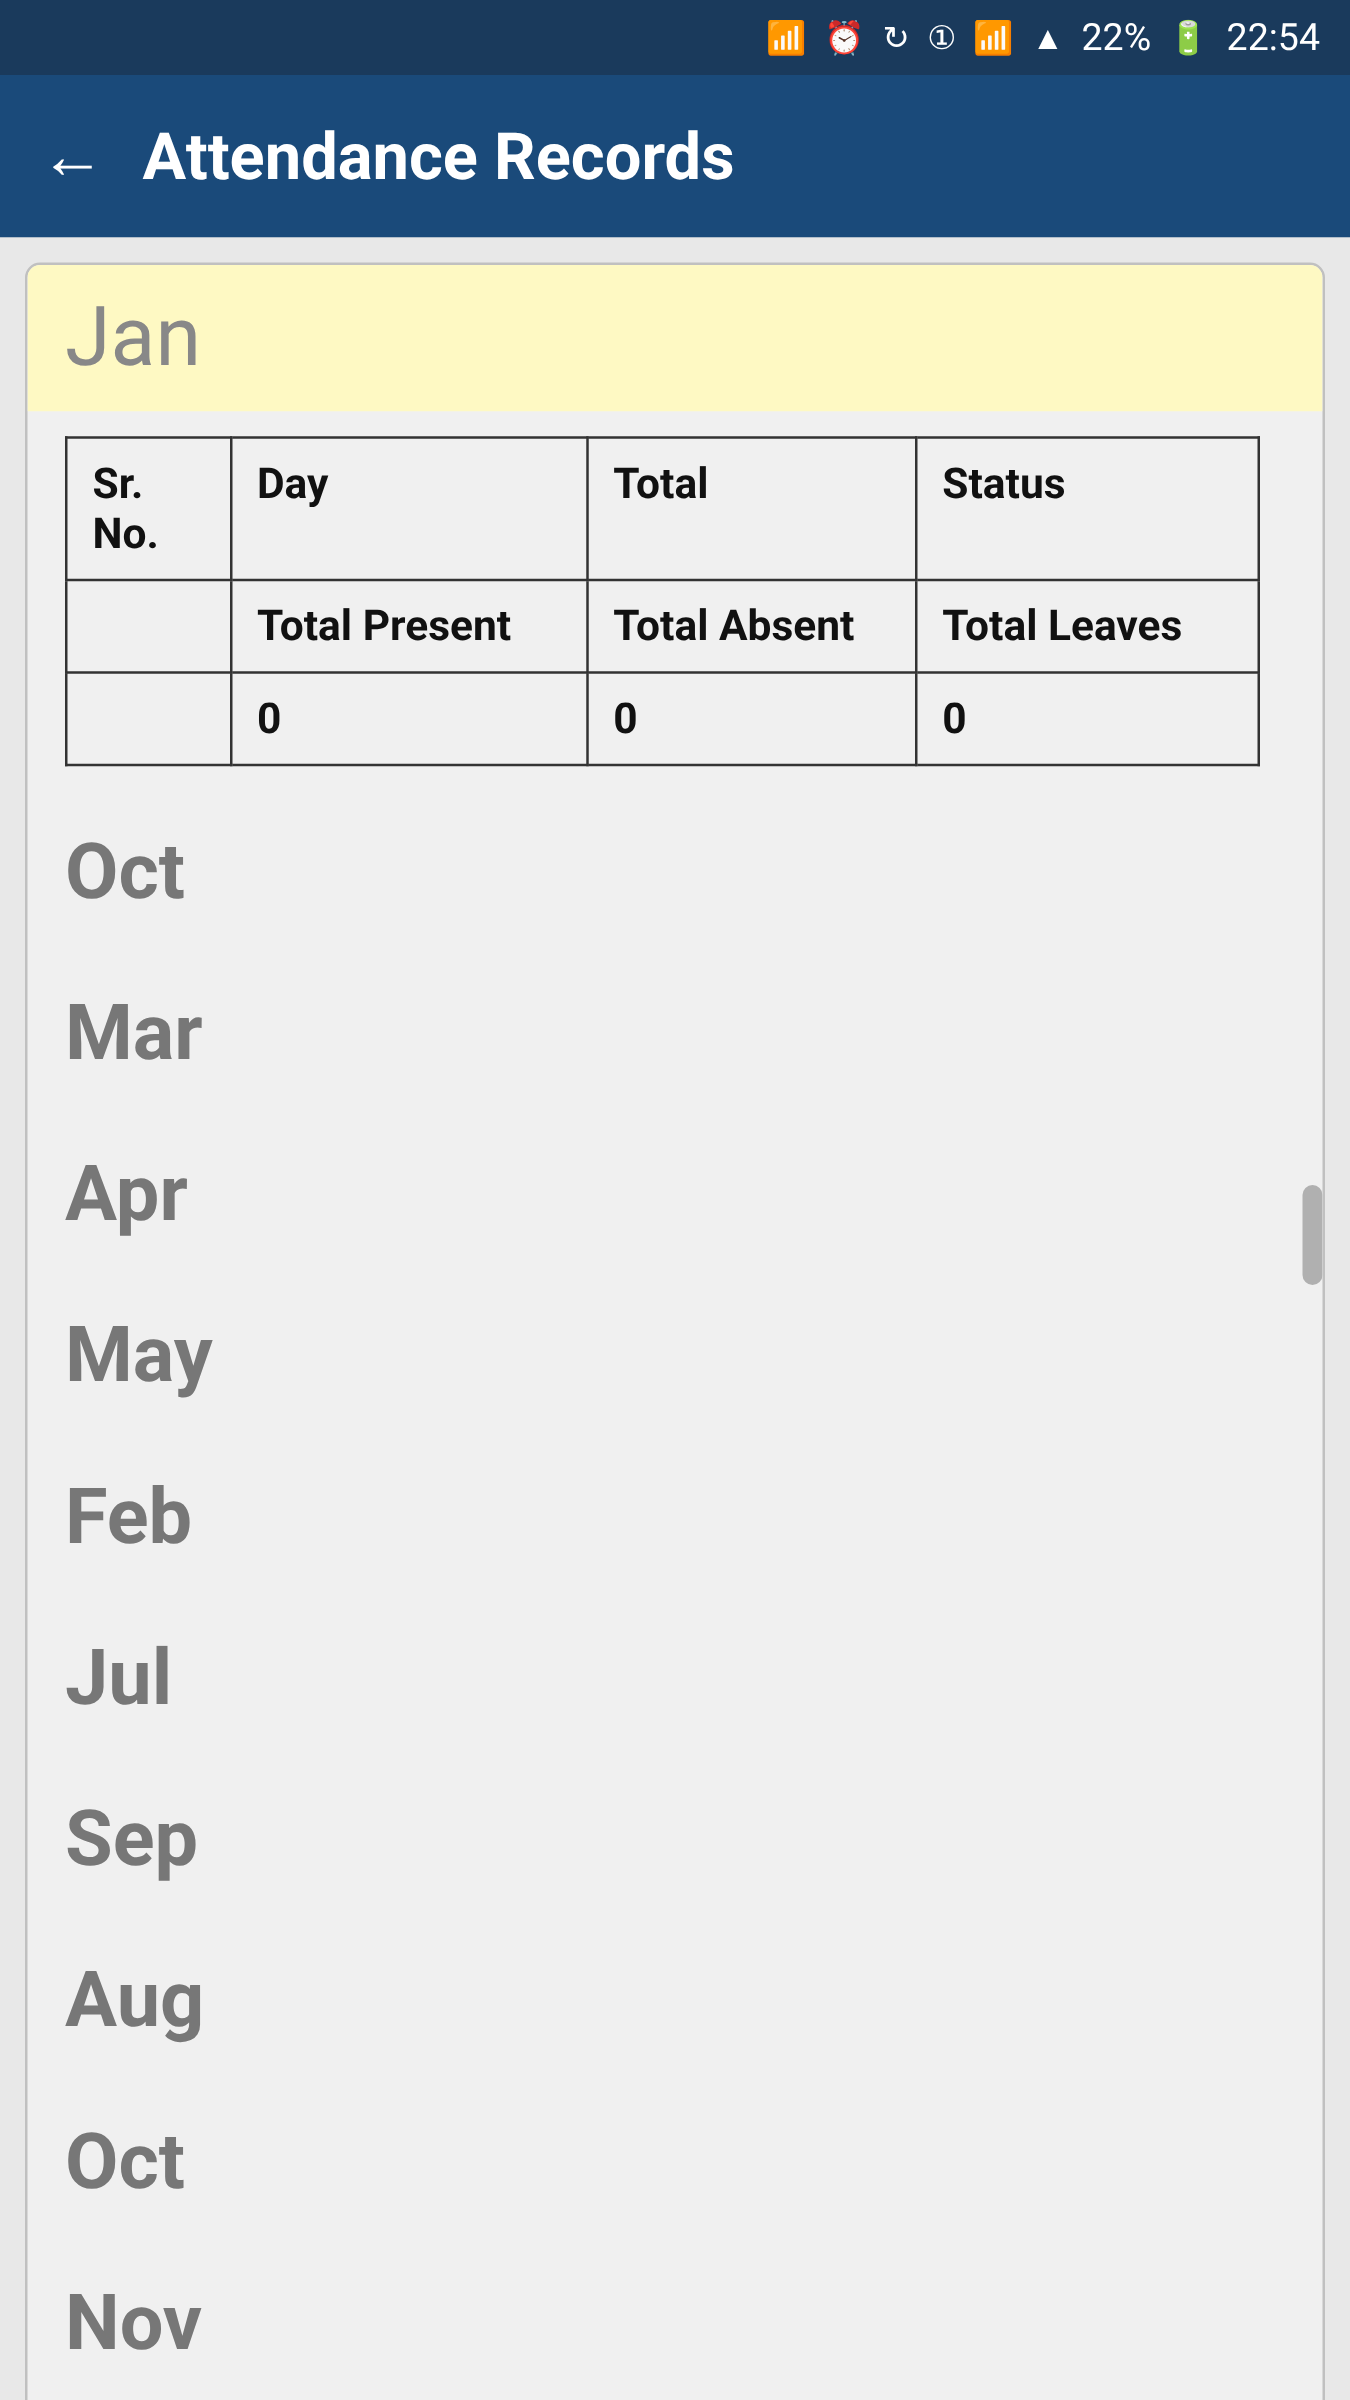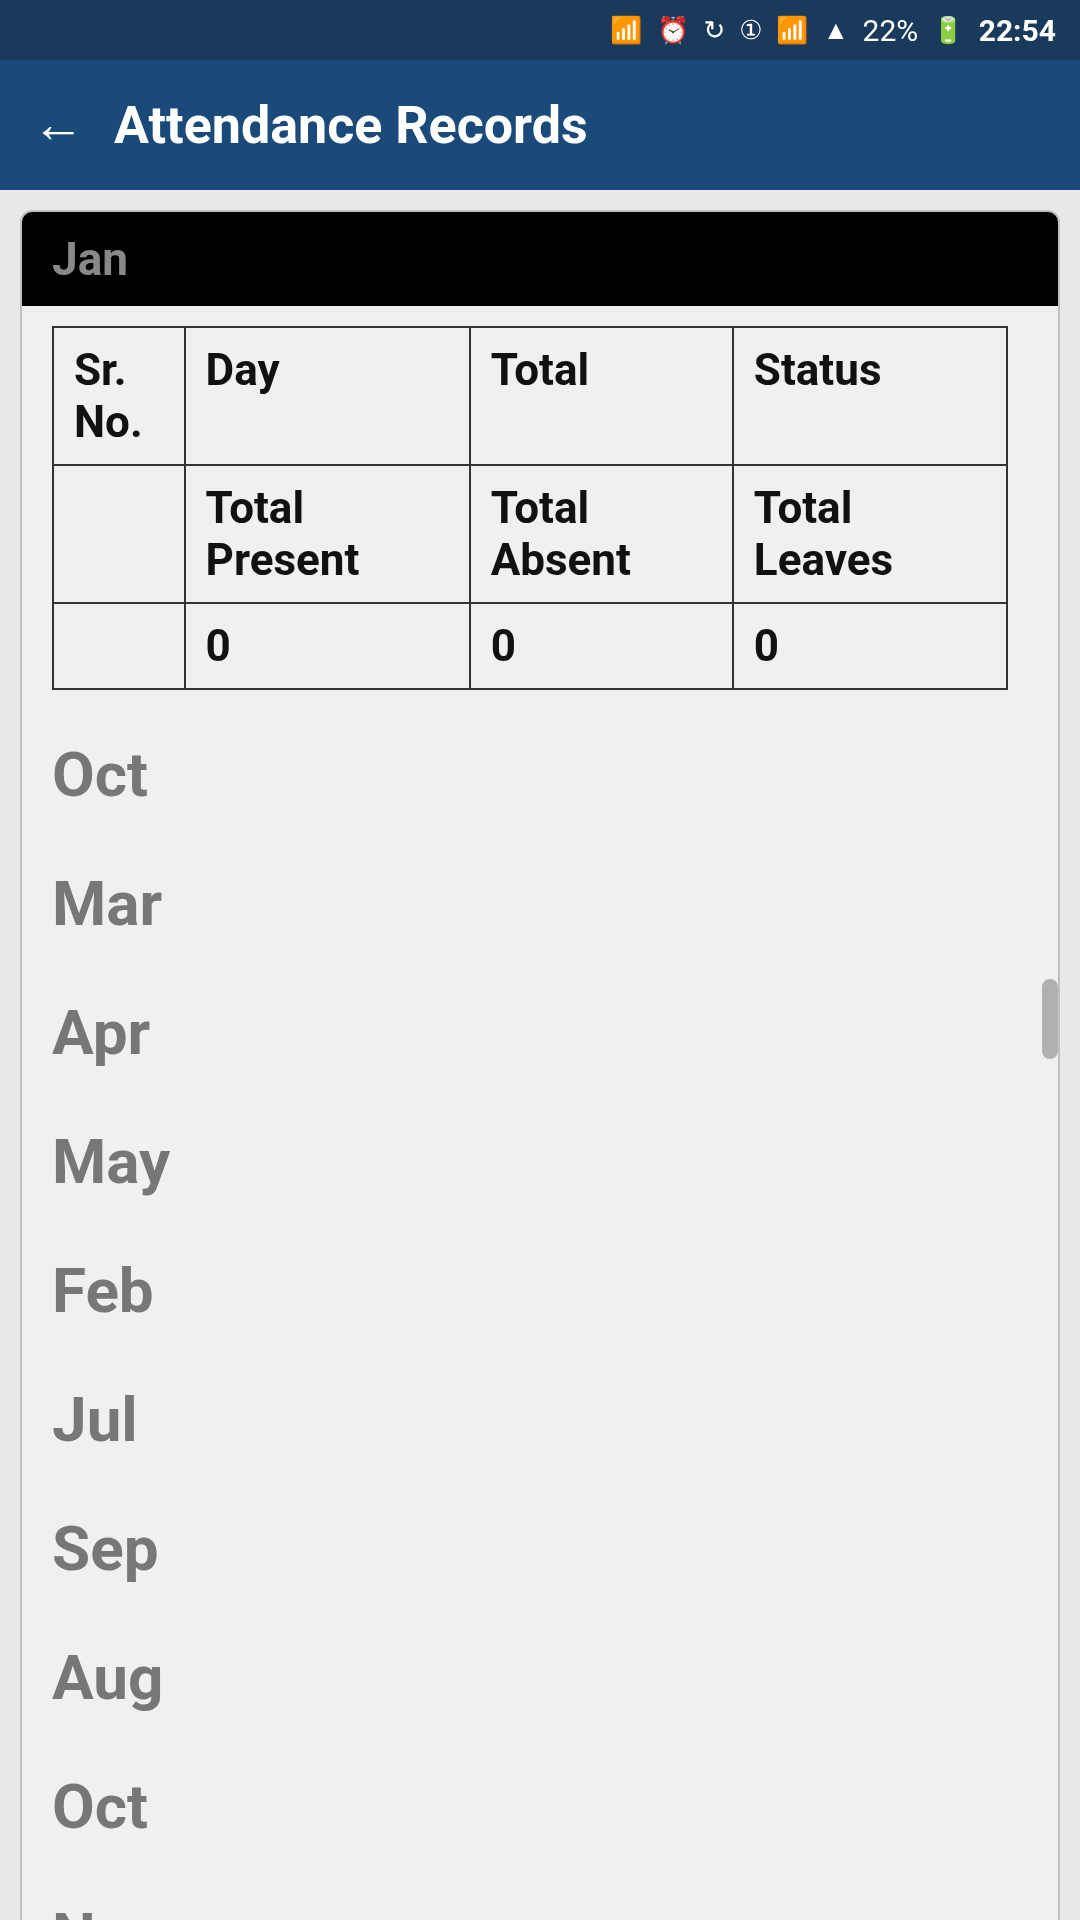--- a/index.html
+++ b/index.html
@@ -36,21 +36,21 @@
     }
 
     .status-icon {
       color: white;
       font-size: 26px;
     }
 
     .status-time {
       color: white;
       font-size: 30px;
-      font-weight: bold;
+      font-weight: normal;
       text-align: center;
     }
 
     .status-battery {
       color: white;
       font-size: 30px;
     }
 
     
     .app-bar {
@@ -101,38 +101,38 @@
       right: 0;
       top: 40%;
       width: 16px;
       height: 80px;
       background: #b0b0b0;
       border-radius: 8px;
     }
 
     
     .month-header {
-      background: #000000;
+      background: #fef9c3;
       padding: 20px 30px;
-      font-size: 46px;
-      font-weight: bold;
+      font-size: 66px;
+      font-weight: normal;
       color: #888;
     }
 
     
     .attendance-table {
       margin: 20px 30px;
       border-collapse: collapse;
       width: calc(100% - 80px);
     }
 
     .attendance-table td {
       border: 2px solid #333;
       padding: 16px 20px;
-      font-size: 44px;
+      font-size: 34px;
       font-weight: bold;
       color: #111;
       vertical-align: top;
       min-width: 120px;
     }
 
     .attendance-table .sr-col {
       width: 120px;
     }
 

